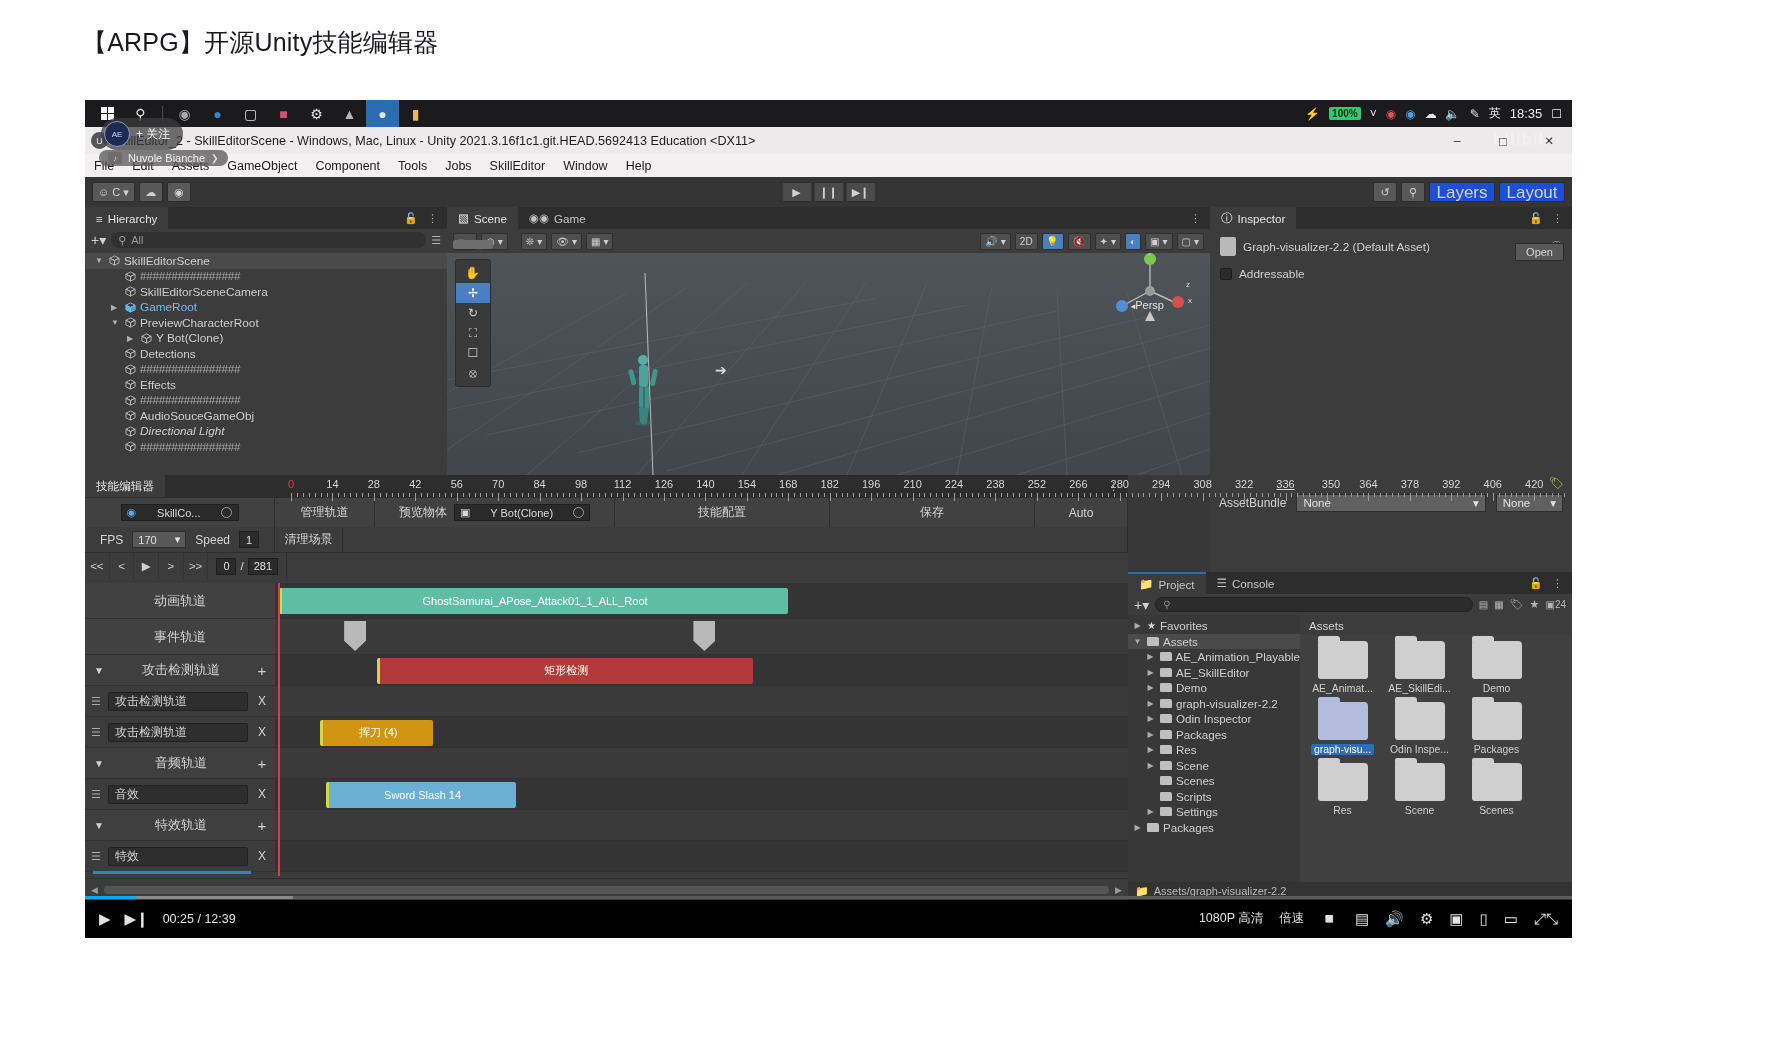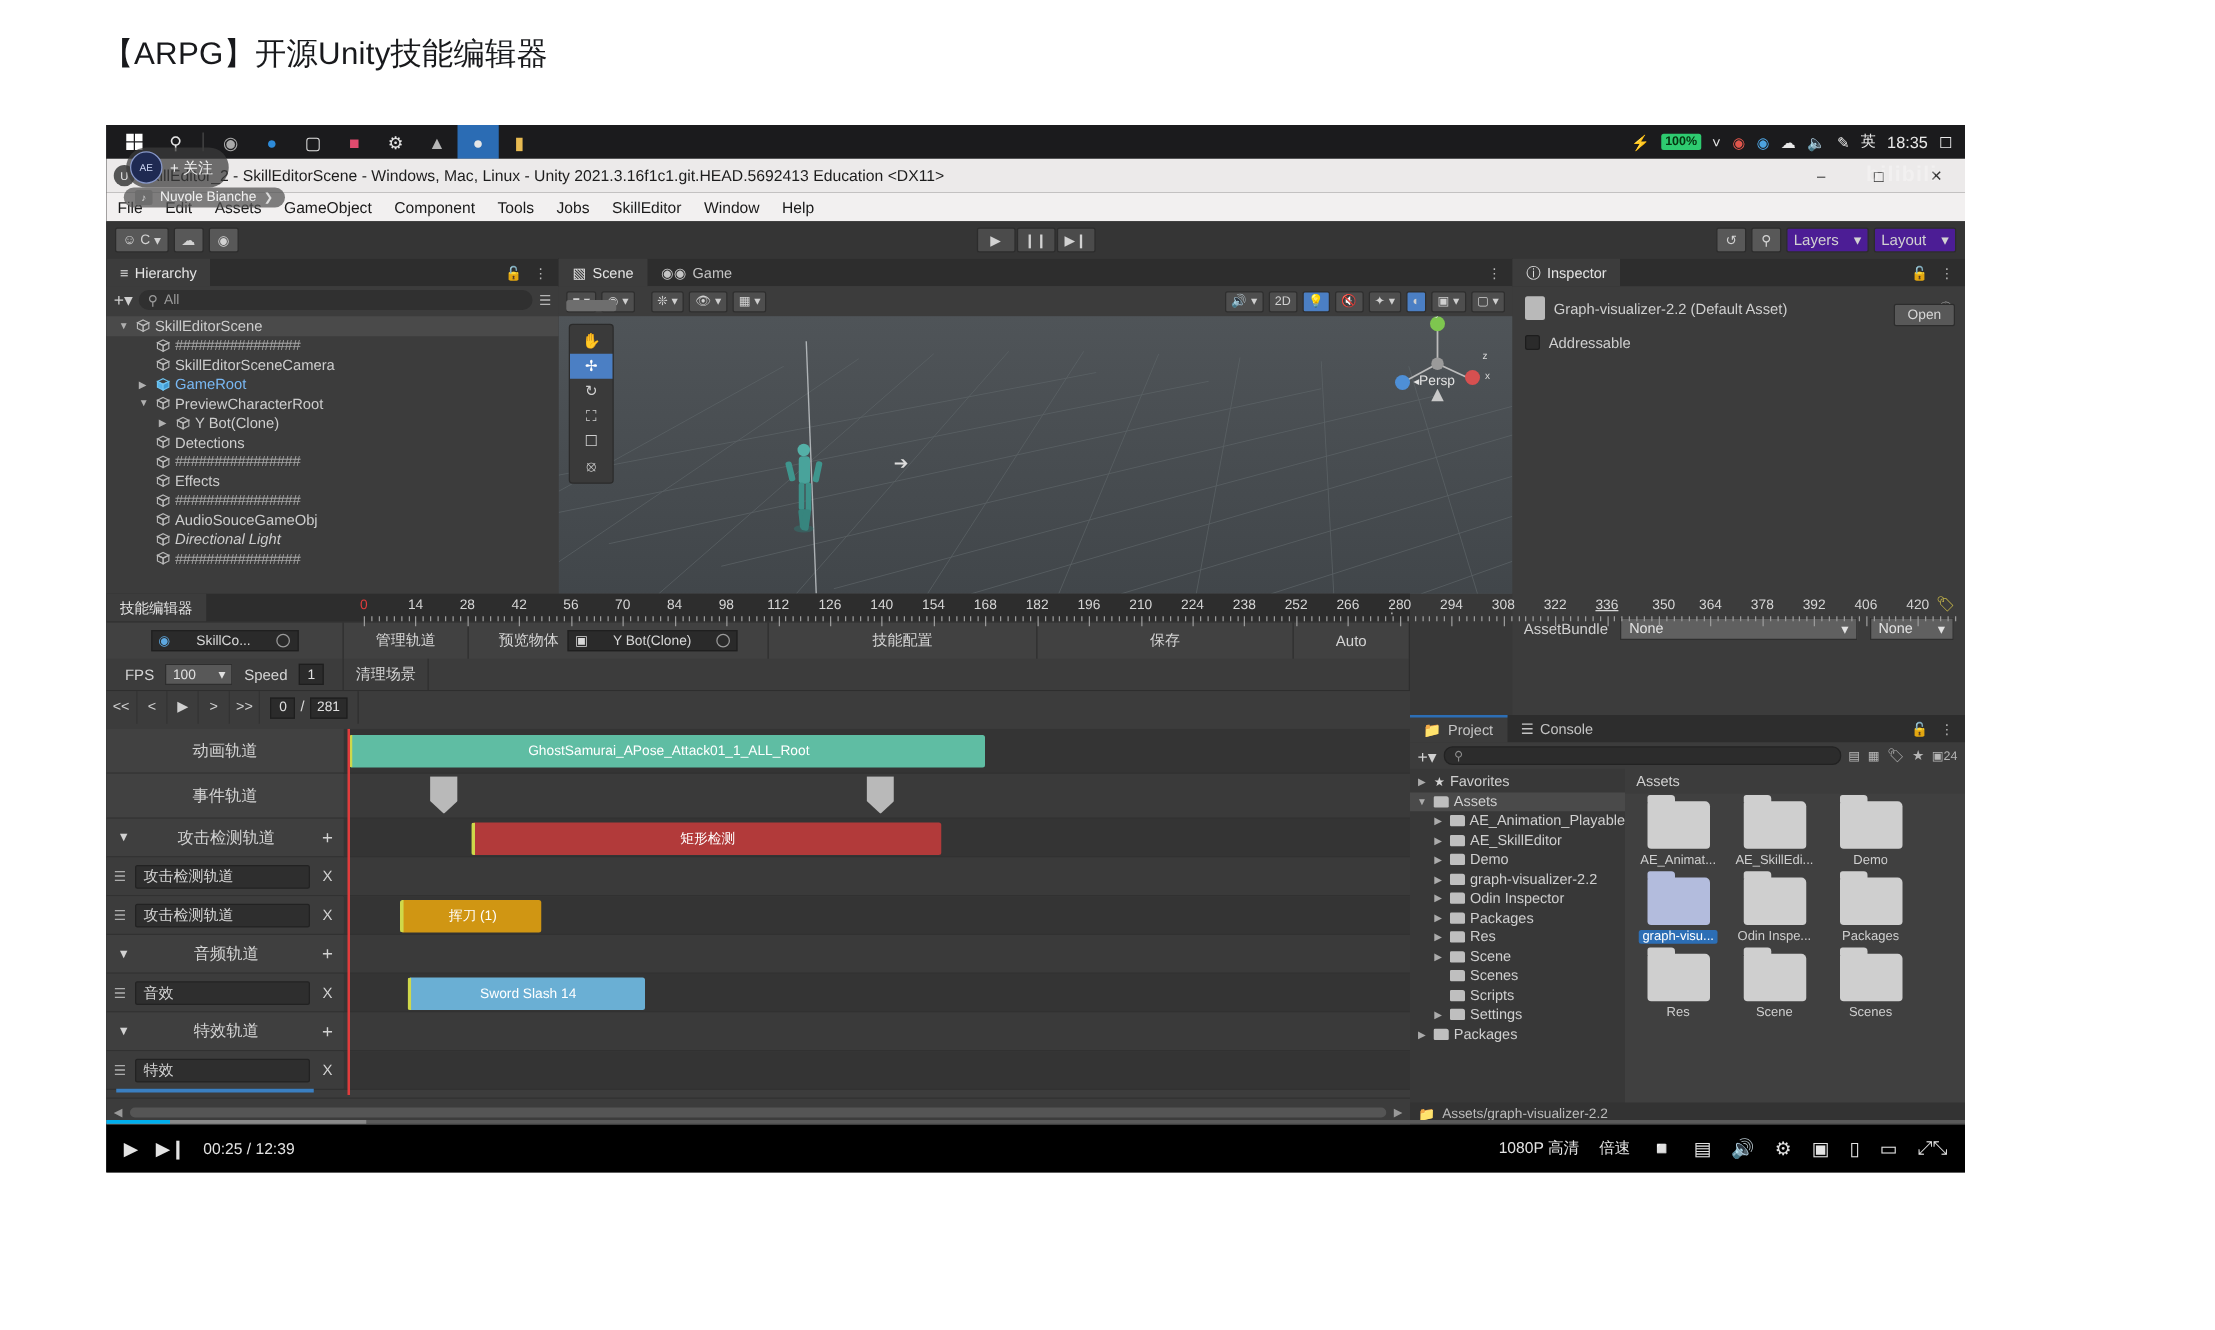--- a/index.html
+++ b/index.html
@@ -60,23 +60,23 @@
 
   
   .u-tool { position:absolute; left:0; top:77px; width:100%; height:30px; background:#353535;
             display:flex; align-items:center; padding:0 7px; gap:4px; }
   .tbtn { height:20px; min-width:24px; background:#585858; border:1px solid #2c2c2c; border-radius:2px;
           display:flex; align-items:center; justify-content:center; gap:3px; padding:0 5px;
           font-size:11px; color:#d2d2d2; }
   .tool-center { position:absolute; left:50%; transform:translateX(-50%); display:flex; gap:1px; }
   .tool-center .tbtn { min-width:31px; background:#4b4b4b; }
   .tool-right { margin-left:auto; display:flex; align-items:center; gap:4px; }
-  .sel-box { height:20px; background:#4c1d95; border:1px solid #2c2c2c; border-radius:2px;
+  .sel-box { height:20px; background:#1d4ed8; border:1px solid #2c2c2c; border-radius:2px;
              display:flex; align-items:center; justify-content:space-between; padding:0 5px;
-             font-size:12px; color:#d2d2d2; min-width:66px; }
+             font-size:17px; color:#d2d2d2; min-width:66px;flex-direction:column; }
 
   
   .u-body { position:absolute; left:0; top:107px; width:1487px; height:693px; background:#383838; }
 
   .panel-tabbar { height:22px; background:#2d2d2d; display:flex; align-items:center; }
   .ptab { height:22px; padding:0 11px; display:flex; align-items:center; gap:5px;
           font-size:11.6px; color:#c4c4c4; }
   .ptab.active { background:#3c3c3c; color:#e4e4e4; }
   .ptab.blue { background:#3c3c3c; border-top:2px solid #2c6eb5; }
 
@@ -688,21 +688,21 @@
         </div>
         <div class="sk-cell" style="flex:1">
           <span>Auto</span>
         </div>
       </div>
 
       <div class="sk-row2">
         <div class="sk-cell" style="width:190px;gap:9px">
           <span>FPS</span>
           <span class="ddbox">
-            <span>100</span>
+            <span>170</span>
             <span>▾</span>
           </span>
           <span>Speed</span>
           <span class="numbox">1</span>
         </div>
         <div class="sk-cell" style="width:68px">
           <span>清理场景</span>
         </div>
         <div class="sk-cell" style="flex:1"></div>
       </div>
@@ -1029,21 +1029,21 @@
               <div class="lane a" style="top: 258px; height: 31px;"></div>
               <div class="clip" style="left: 4px; width: 509.12px; top: 5px; background: rgb(95, 189, 163); border-left: 3px solid rgb(207, 216, 74);">
                 <span>GhostSamurai_APose_Attack01_1_ALL_Root</span>
               </div>
               <div class="evt-marker" style="left: 69.12px; top: 38px;"></div>
               <div class="evt-marker" style="left: 418.4px; top: 38px;"></div>
               <div class="clip" style="left: 101.68px; width: 375.92px; top: 74.5px; background: rgb(178, 58, 58); border-left: 3px solid rgb(207, 216, 74);">
                 <span>矩形检测</span>
               </div>
               <div class="clip" style="left: 45.44px; width: 112.48px; top: 136.5px; background: rgb(208, 150, 19); border-left: 3px solid rgb(207, 216, 74);">
-                <span>挥刀 (1)</span>
+                <span>挥刀 (4)</span>
               </div>
               <div class="clip" style="left: 51.36px; width: 189.44px; top: 198.5px; background: rgb(106, 175, 212); border-left: 3px solid rgb(207, 216, 74);">
                 <span>Sword Slash 14</span>
               </div>
               <div class="playhead" style="left: 3px;"></div>
             </div>
       </div>
 
       <div style="position:absolute;left:0;bottom:0;width:100%;height:22px;background:#3c3c3c;
                   border-top:1px solid #303030;display:flex;align-items:center;padding:0 6px">

